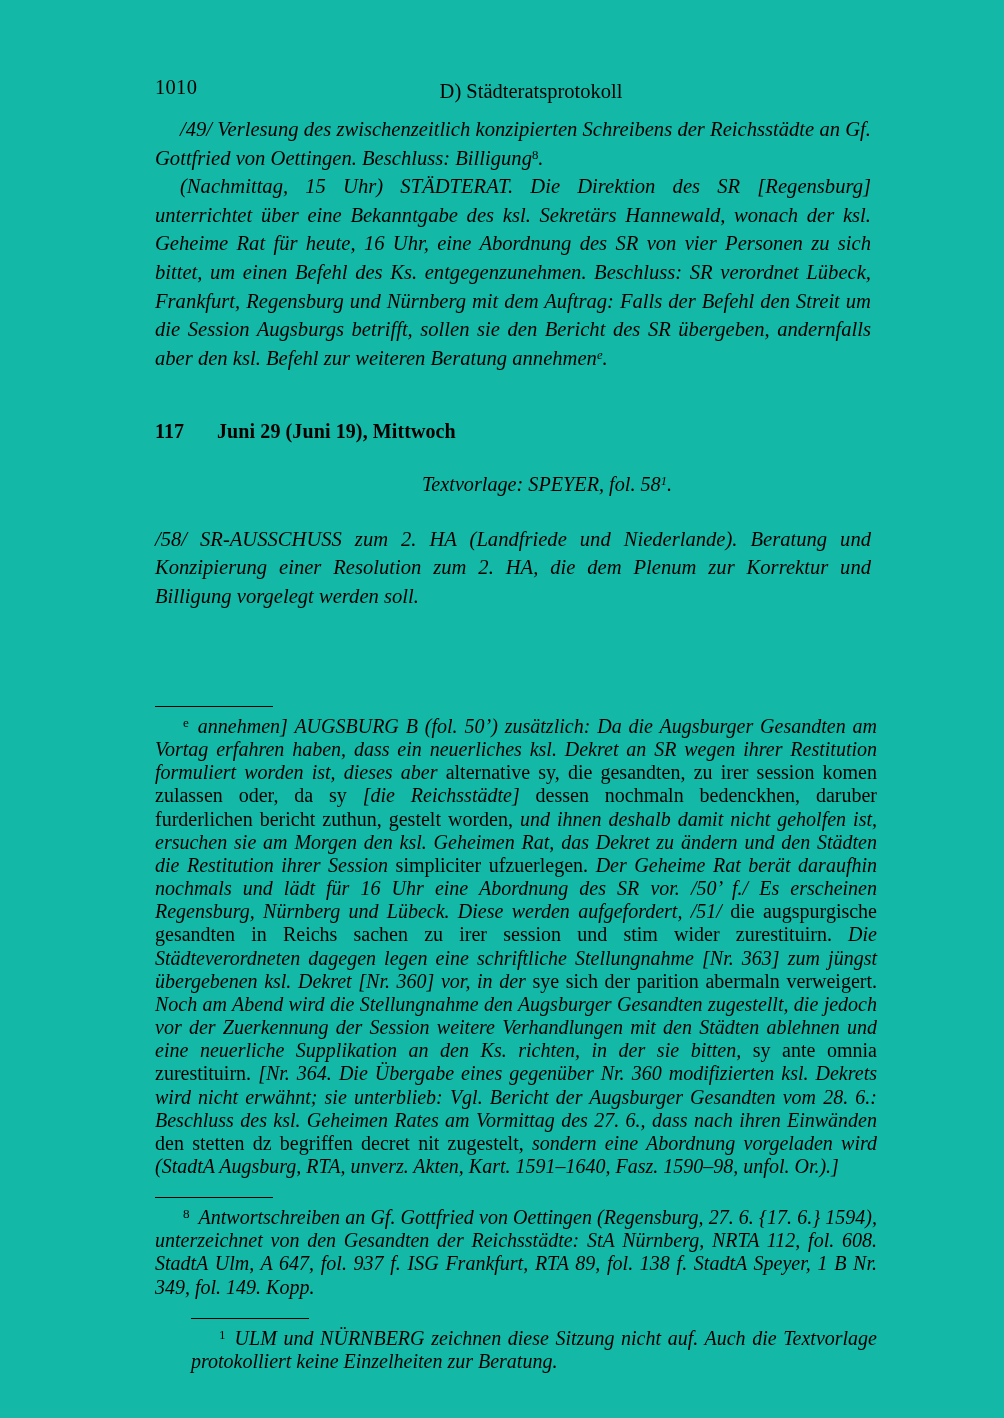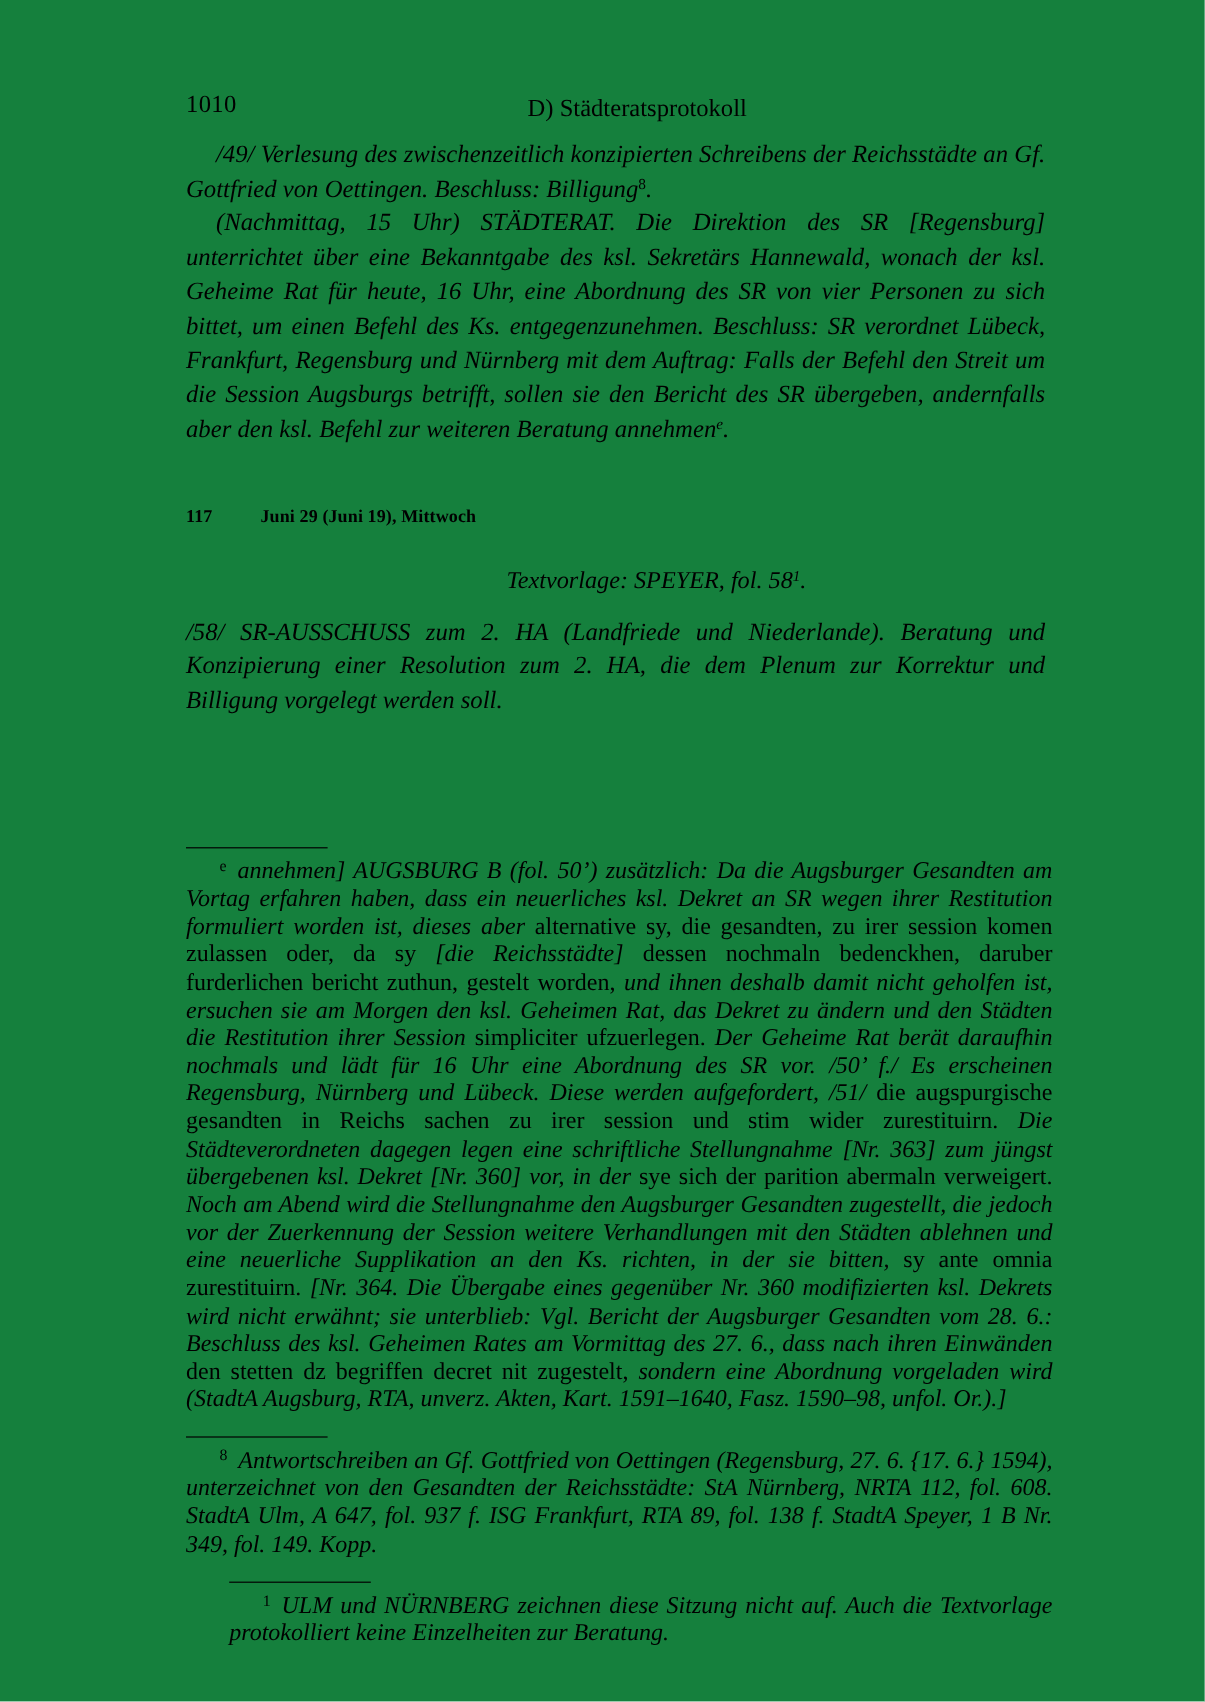--- a/index.html
+++ b/index.html
@@ -10,21 +10,21 @@
   body {
     font-family: "Liberation Serif", "DejaVu Serif", serif;
     color: #000000;
     -webkit-font-smoothing: antialiased;
   }
   .page {
     position: relative;
     width: 1004px;
     height: 1418px;
     margin: 0 auto;
-    background: #15803d;
+    background: #14b8a6;
     overflow: hidden;
   }
   .content {
     position: absolute;
     left: 155px;
     top: 0;
     width: 716px;
   }
 
   
@@ -73,42 +73,42 @@
     font-size: 0.62em;
     vertical-align: 0.48em;
     font-style: italic;
     line-height: 0;
   }
 
   
   .sec-head {
     font-weight: bold;
     font-style: normal;
-    font-size: 15px;
+    font-size: 20px;
     line-height: 30px;
     margin-top: 44px;
     margin-bottom: 0;
     letter-spacing: 0.1px;
   }
   .sec-head .num { display: inline-block; min-width: 62px; }
 
   
   .regest {
     margin-left: 68px;
     font-style: italic;
     font-size: 20.2px;
     line-height: 28.4px;
     text-align: left;
   }
   .regest p { margin: 0; text-align: center; }
   .regest .src { margin-top: 24px; }
   .regest .abs { margin-top: 22px; width: 640px; }
 
   .body-block {
-    margin-top: 14px;
+    margin-top: 26px;
   }
 
   
   .notes {
     position: absolute;
     left: 155px;
     top: 706px;
     width: 722px;
   }
   .note-rule {

